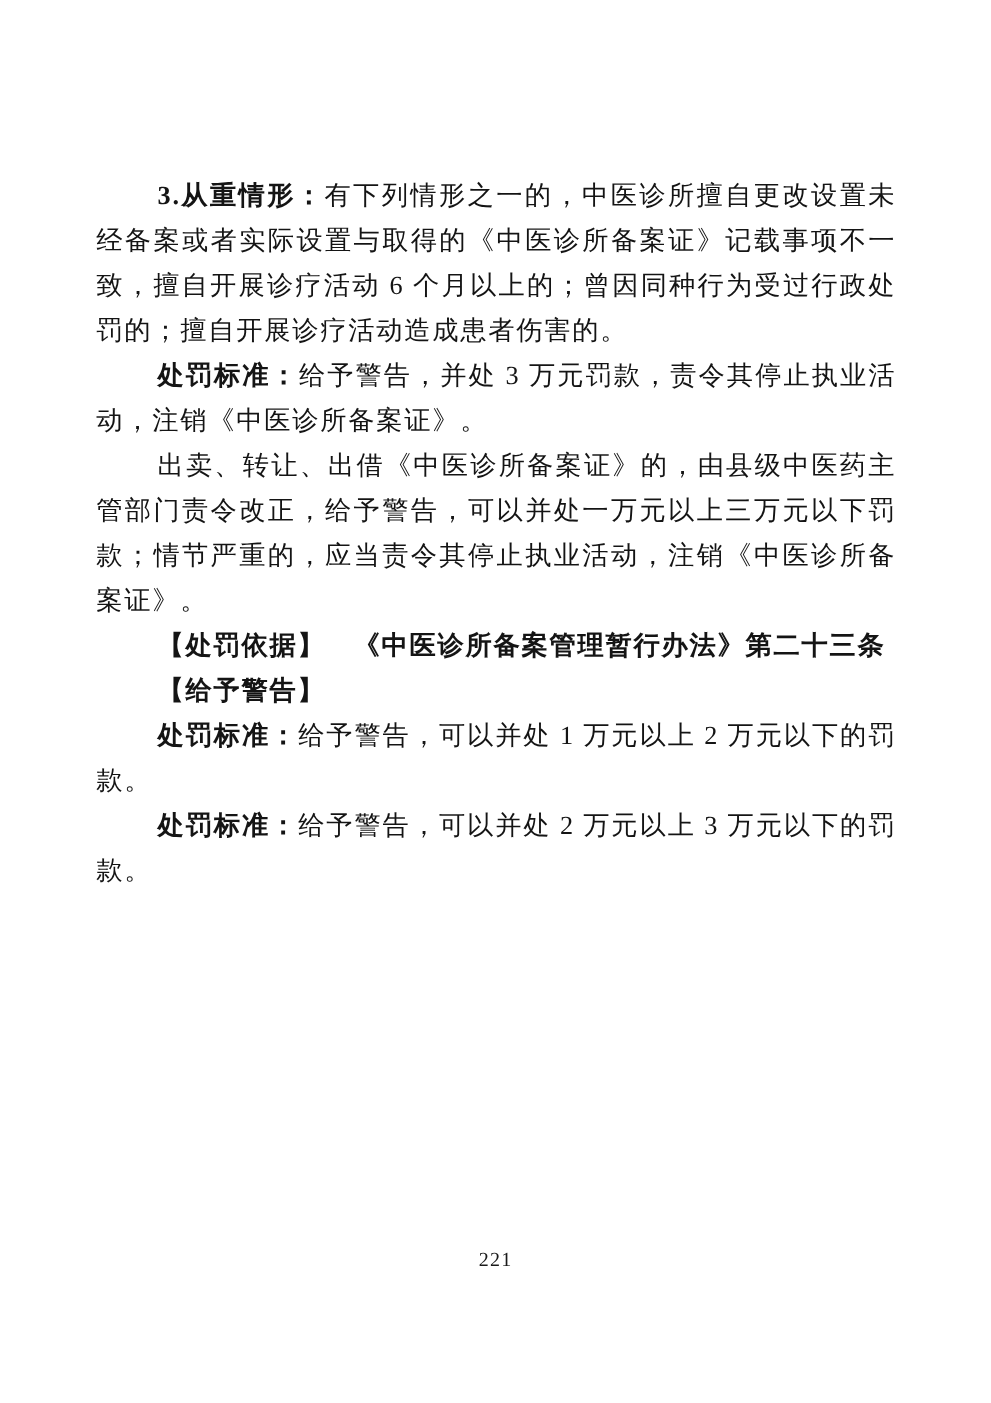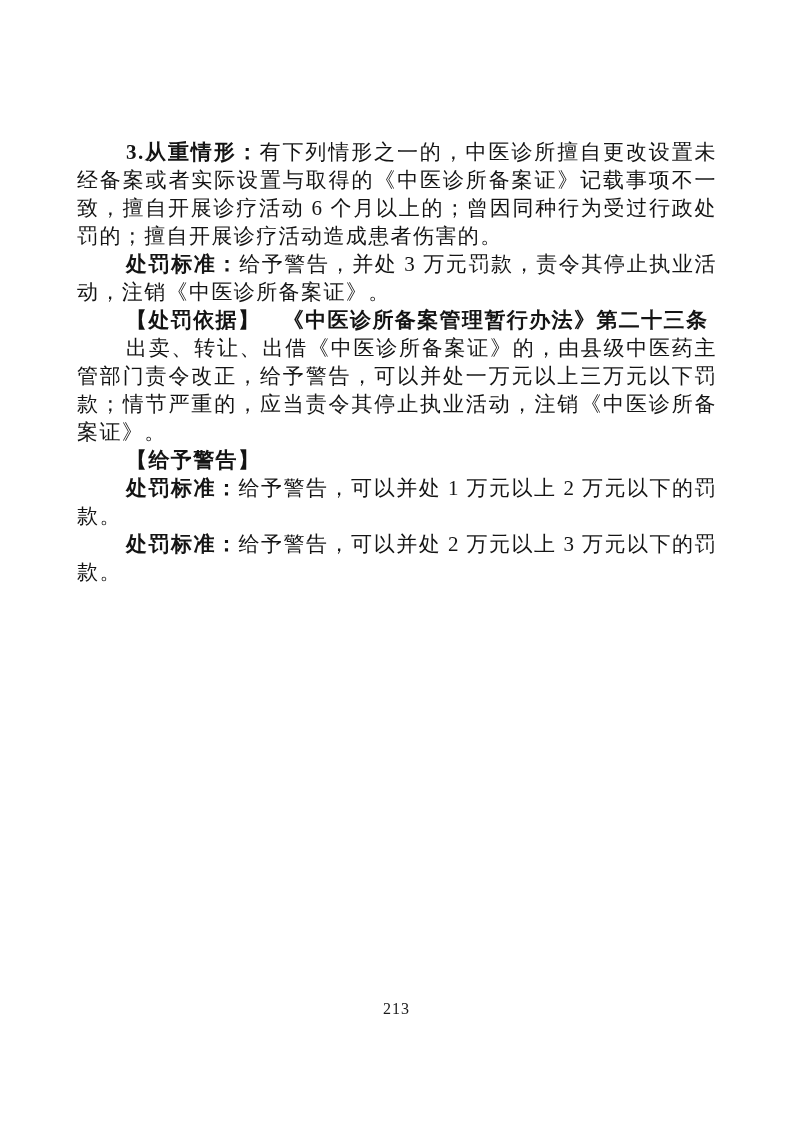--- a/index.html
+++ b/index.html
@@ -15,21 +15,21 @@
     overflow: hidden;
     font-family: "Liberation Serif", "DejaVu Serif", serif;
     color: #141414;
   }
   .text-block {
     position: absolute;
     left: 77px;
     top: 138px;
     width: 640px;
     font-size: 21px;
-    line-height: 28px;
+    line-height: 36px;
     letter-spacing: 1.4px;
     text-align: justify;
     text-justify: inter-character;
   }
   .para {
     margin: 0;
     padding: 0;
     text-indent: 49px;
   }
   .run { font-weight: normal; }
@@ -46,20 +46,20 @@
     color: #1a1a1a;
   }
 </style>
 </head>
 <body>
 
 <div class="page">
   <div class="text-block">
       <p class="para"><span class="run bold">3.从重情形：</span><span class="run">有下列情形之一的，中医诊所擅自更改设置未经备案或者实际设置与取得的《中医诊所备案证》记载事项不一致，擅自开展诊疗活动 6 个月以上的；曾因同种行为受过行政处罚的；擅自开展诊疗活动造成患者伤害的。</span></p>
       <p class="para"><span class="run bold">处罚标准：</span><span class="run">给予警告，并处 3 万元罚款，责令其停止执业活动，注销《中医诊所备案证》。</span></p>
+      <p class="para"><span class="run">出卖、转让、出借《中医诊所备案证》的，由县级中医药主管部门责令改正，给予警告，可以并处一万元以上三万元以下罚款；情节严重的，应当责令其停止执业活动，注销《中医诊所备案证》。</span></p>
       <p class="para"><span class="run bold">【处罚依据】　《中医诊所备案管理暂行办法》第二十三条</span></p>
-      <p class="para"><span class="run">出卖、转让、出借《中医诊所备案证》的，由县级中医药主管部门责令改正，给予警告，可以并处一万元以上三万元以下罚款；情节严重的，应当责令其停止执业活动，注销《中医诊所备案证》。</span></p>
       <p class="para"><span class="run bold">【给予警告】</span></p>
       <p class="para"><span class="run bold">处罚标准：</span><span class="run">给予警告，可以并处 1 万元以上 2 万元以下的罚款。</span></p>
       <p class="para"><span class="run bold">处罚标准：</span><span class="run">给予警告，可以并处 2 万元以上 3 万元以下的罚款。</span></p>
     </div>
-  <div class="page-footer">213</div>
+  <div class="page-footer">221</div>
 </div>
 
 </body></html>

